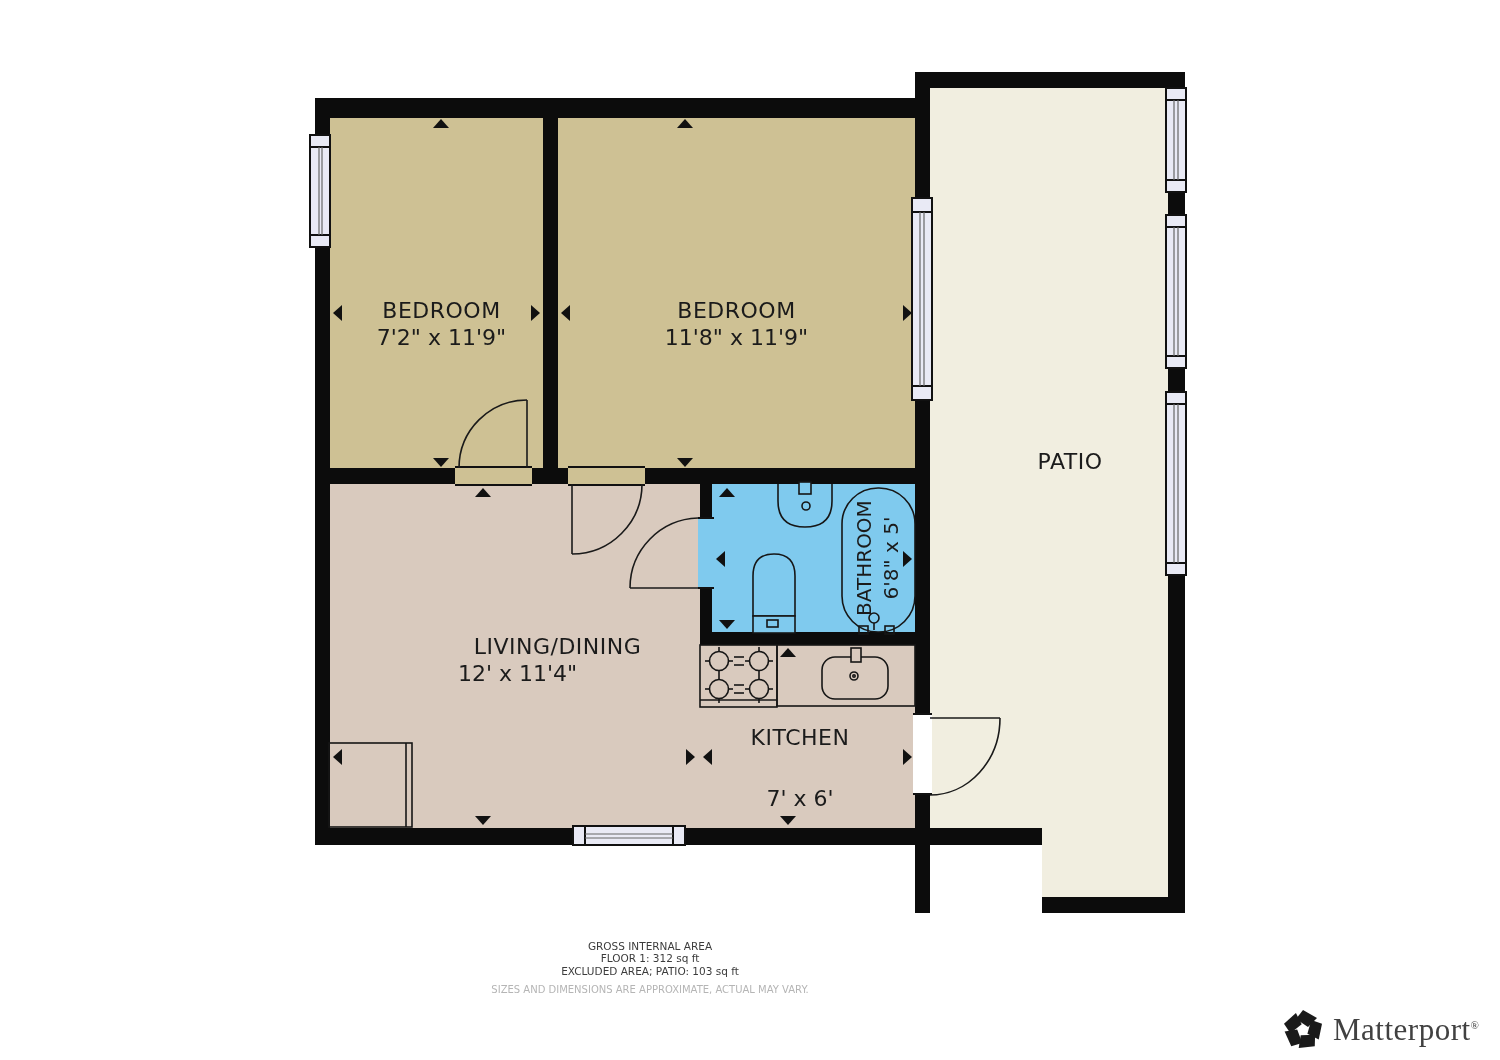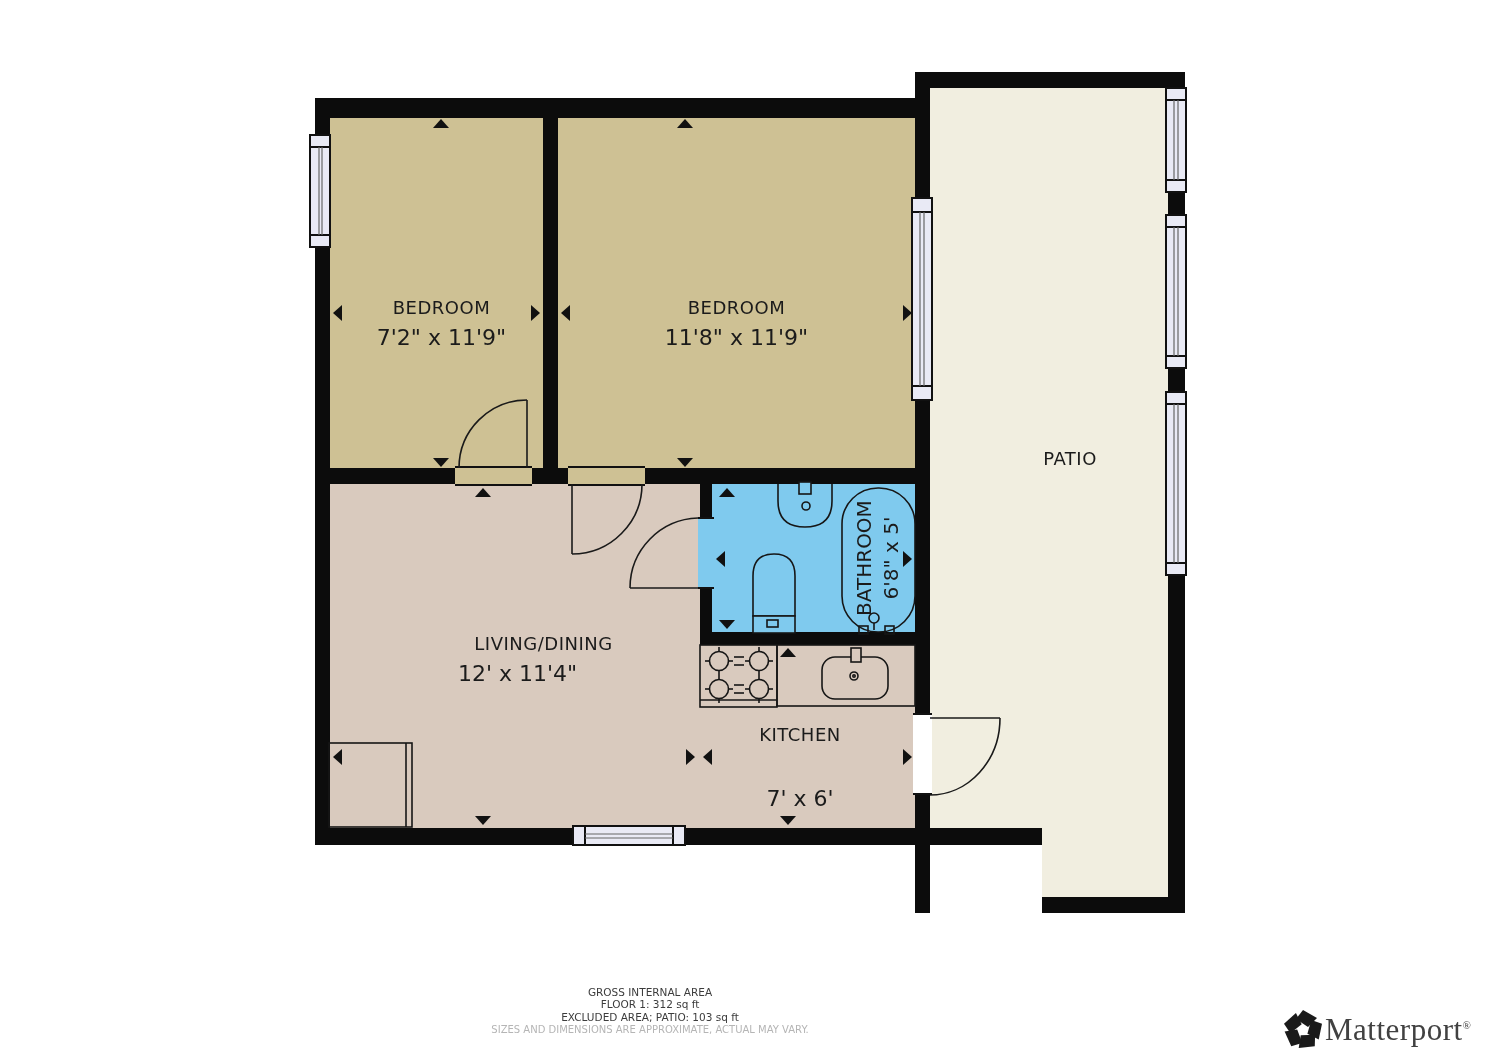--- a/index.html
+++ b/index.html
@@ -6,31 +6,31 @@
   .canvas{position:relative;width:1500px;height:1060px;background:#ffffff;overflow:hidden;
           font-family:"DejaVu Sans","Liberation Sans",sans-serif;}
   .floor,.wall,.win{position:absolute;}
   .wall{background:var(--wall);}
   .floor.bed{background:var(--bedroom_floor);}
   .floor.liv{background:var(--living_floor);}
   .floor.bath{background:var(--bathroom_floor);}
   .floor.patio{background:var(--patio_floor);}
   .overlay{position:absolute;left:0;top:0;}
   .label{position:absolute;text-align:center;color:var(--label_text);line-height:1.15;}
-  .room-name{font-size:18px;letter-spacing:.5px;}
+  .room-name{font-size:22px;letter-spacing:.5px;}
   .room-dims{font-size:22px;}
   .bath-label{position:absolute;left:821px;top:528px;width:120px;height:60px;
               transform:rotate(-90deg);text-align:center;color:var(--label_text);
               font-size:20px;line-height:27px;}
-  .footer{position:absolute;left:0;top:986px;width:1300px;text-align:center;
+  .footer{position:absolute;left:0;top:940px;width:1300px;text-align:center;
           color:var(--footer_text);font-size:10.5px;line-height:12.3px;}
-  .footer .disclaimer{color:var(--disclaimer_text);font-size:10px;margin-top:1px;}
+  .footer .disclaimer{color:var(--disclaimer_text);font-size:10px;margin-top:7px;}
   .brand{position:absolute;left:1281px;top:1008px;display:flex;align-items:center;}
   .brand-text{font-family:"Liberation Serif","DejaVu Serif",serif;font-size:31px;
-              color:var(--logo_text);letter-spacing:.5px;}
+              color:var(--logo_text);margin-left:8px;letter-spacing:.5px;}
   .brand-text sup{font-size:11px;}
 </style>
 </head>
 <body>
 
 <div class="canvas">
 
   <div class="floor bed" style="left:330px;top:118px;width:213px;height:350px;"></div>
   <div class="floor bed" style="left:558px;top:118px;width:357px;height:350px;"></div>
   <div class="floor liv" style="left:330px;top:484px;width:585px;height:344px;"></div>
@@ -219,21 +219,21 @@
       <polygon points="903,551 903,567 912,559"></polygon>
     </g>
   </svg>
 
   <div class="label room-name" style="left:339px;top:298px;width:205px;">BEDROOM</div>
   <div class="label room-dims" style="left:339px;top:325px;width:205px;">7'2" x 11'9"</div>
 
   <div class="label room-name" style="left:558px;top:298px;width:357px;">BEDROOM</div>
   <div class="label room-dims" style="left:558px;top:325px;width:357px;">11'8" x 11'9"</div>
 
-  <div class="label room-name" style="left:330px;top:634px;width:375px;padding-left:26px;">LIVING/DINING</div>
+  <div class="label room-name" style="left:344px;top:634px;width:375px;padding-left:26px;">LIVING/DINING</div>
   <div class="label room-dims" style="left:330px;top:661px;width:375px;">12' x 11'4"</div>
 
   <div class="label room-name" style="left:700px;top:725px;width:200px;">KITCHEN</div>
   <div class="label room-dims" style="left:700px;top:753px;width:200px;margin-top:33px;">7' x 6'</div>
 
   <div class="label room-name" style="left:930px;top:449px;width:240px;margin-left:20px;">PATIO</div>
 
   <div class="bath-label">
     <div>BATHROOM</div>
     <div>6'8" x 5'</div>

